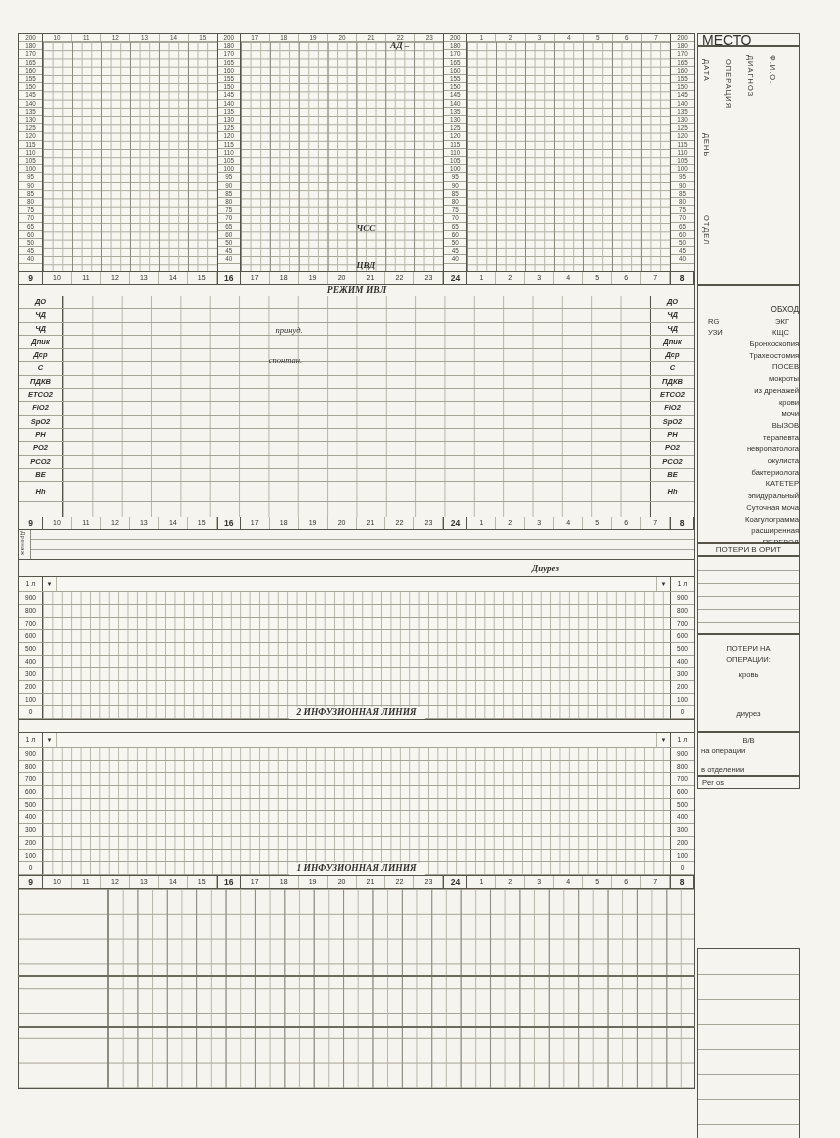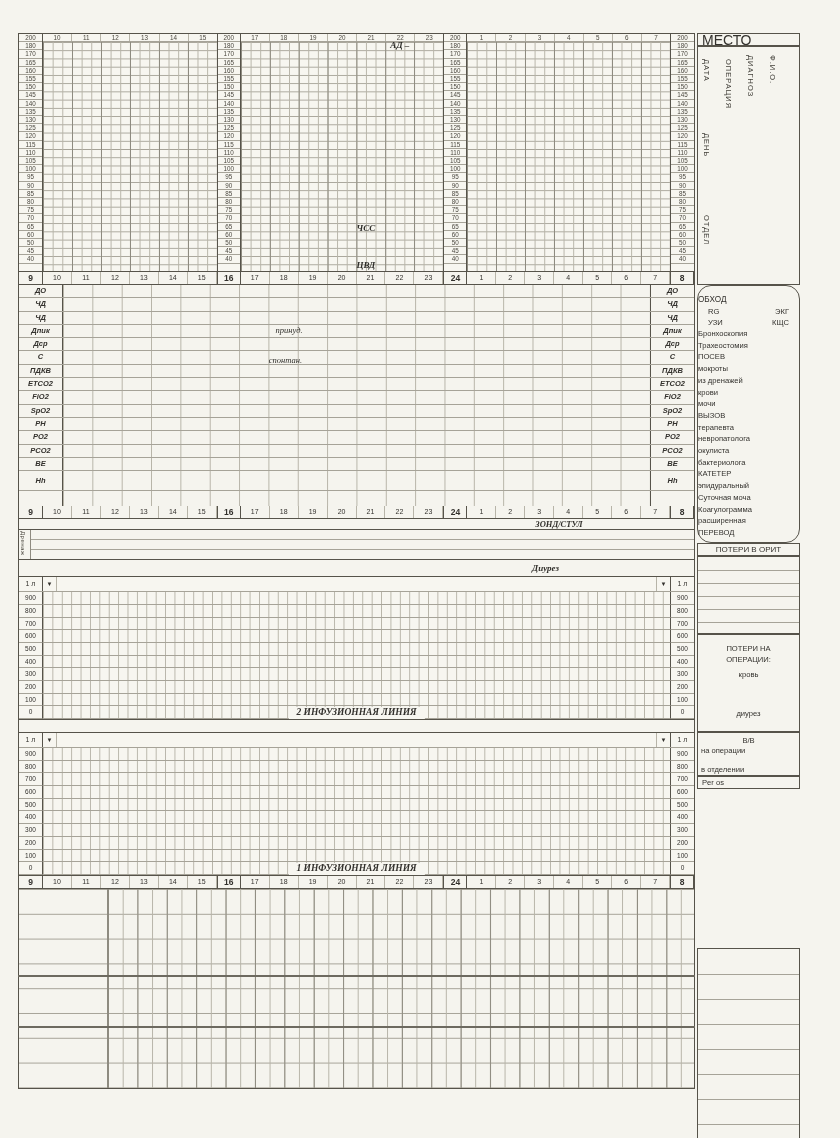--- a/index.html
+++ b/index.html
@@ -99,21 +99,21 @@
       linear-gradient(to right, var(--soft) 1px, transparent 1px),
       linear-gradient(to bottom, var(--row) 1px, transparent 1px);
       background-size:29.4px 100%, 14.7px 100%, 100% 24.8px;}
   .heavy-line{position:absolute;left:0;width:100%;height:2px;background:#6d6a60;}
   
   #panel{position:absolute;left:697px;top:33px;width:103px;height:1082px;font-size:7.6px;}
   .pbox{position:absolute;left:0;width:103px;border:1px solid var(--dark);box-sizing:border-box;background:#f5f4ee;}
   #p-mesto{top:0;height:13px;line-height:12px;padding-left:4px;font-size:14px;}
   #p-info{top:13px;height:239px;}
   .rot{position:absolute;writing-mode:vertical-rl;font-size:7.5px;letter-spacing:1px;color:#413f39;white-space:nowrap;}
-  #p-obhod{top:252px;height:258px;text-align:left;padding-top:8px;border-radius:14px;}
+  #p-obhod{top:252px;height:258px;text-align:right;padding-top:18px;}
   #obhod-title{font-size:8.2px;line-height:12px;}
   .ob-pair{display:flex;justify-content:space-between;padding:0 10px;line-height:11px;gap:24px;}
   .ob-line{line-height:11.7px;}
   #p-orit{top:510px;height:13px;text-align:center;line-height:12px;font-size:8px;}
   #p-blank1{top:523px;height:78px;}
   .p-line{position:absolute;left:0;width:100%;height:1px;background:var(--row);}
   #p-poteri{top:601px;height:98px;text-align:center;}
   #p-poteri .l1{margin-top:8px;line-height:11px;}
   #p-poteri .l2{line-height:11px;}
   #p-poteri .krov{margin-top:4px;line-height:11px;}
@@ -327,20 +327,21 @@
         <div class="hr-cell">2</div>
         <div class="hr-cell">3</div>
         <div class="hr-cell">4</div>
         <div class="hr-cell">5</div>
         <div class="hr-cell">6</div>
         <div class="hr-cell">7</div>
         <div class="hr-axis">8</div>
       </div>
 
     <div id="vent-wrap">
+      <div id="vent-title">РЕЖИМ ИВЛ</div>
       <div id="vent-rows">
           <div class="vent-row">
             <div class="vent-label left">ДО</div>
             <div class="vent-body"></div>
             <div class="vent-label right">ДО</div>
           </div>
           <div class="vent-row">
             <div class="vent-label left">ЧД</div>
             <div class="vent-body"></div>
             <div class="vent-label right">ЧД</div>
@@ -440,23 +441,20 @@
         <div class="hr-cell">1</div>
         <div class="hr-cell">2</div>
         <div class="hr-cell">3</div>
         <div class="hr-cell">4</div>
         <div class="hr-cell">5</div>
         <div class="hr-cell">6</div>
         <div class="hr-cell">7</div>
         <div class="hr-axis">8</div>
       </div>
 
-    <div class="band">
-      <span class="band-text">ЗОНД/СТУЛ</span>
-    </div>
 
     <div id="drain-block">
       <div class="drain-col">
         <span class="rot-small">Дренаж</span>
       </div>
       <div class="drain-rows">
         <div class="drain-row"></div>
         <div class="drain-row"></div>
         <div class="drain-row"></div>
       </div>

